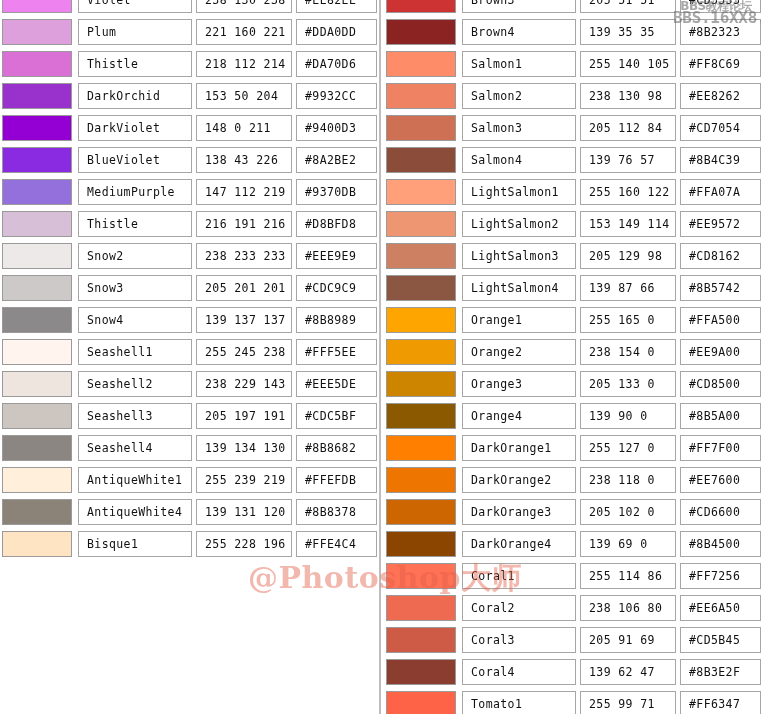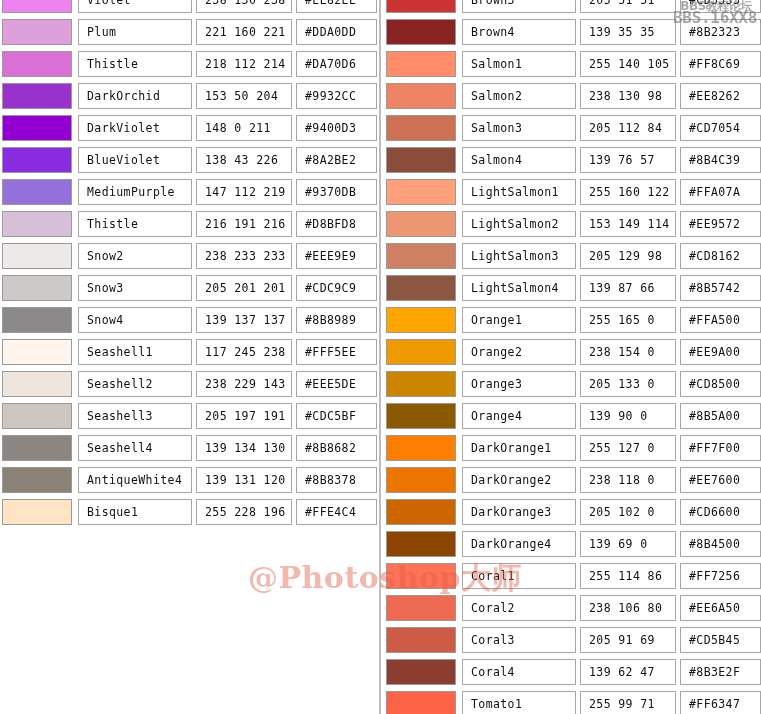--- a/index.html
+++ b/index.html
@@ -319,21 +319,21 @@
             </td>
           </tr>
           <tr>
             <td class="swatch-cell">
               <span class="swatch" style="background: rgb(255, 245, 238);"></span>
             </td>
             <td class="txt-cell">
               <div class="cellbox name">Seashell1</div>
             </td>
             <td class="txt-cell">
-              <div class="cellbox rgb">117 245 238</div>
+              <div class="cellbox rgb">255 245 238</div>
             </td>
             <td class="txt-cell">
               <div class="cellbox hex">#FFF5EE</div>
             </td>
           </tr>
           <tr>
             <td class="swatch-cell">
               <span class="swatch" style="background: rgb(238, 229, 222);"></span>
             </td>
             <td class="txt-cell">
@@ -365,20 +365,34 @@
               <span class="swatch" style="background: rgb(139, 134, 130);"></span>
             </td>
             <td class="txt-cell">
               <div class="cellbox name">Seashell4</div>
             </td>
             <td class="txt-cell">
               <div class="cellbox rgb">139 134 130</div>
             </td>
             <td class="txt-cell">
               <div class="cellbox hex">#8B8682</div>
+            </td>
+          </tr>
+          <tr>
+            <td class="swatch-cell">
+              <span class="swatch" style="background: rgb(255, 239, 219);"></span>
+            </td>
+            <td class="txt-cell">
+              <div class="cellbox name">AntiqueWhite1</div>
+            </td>
+            <td class="txt-cell">
+              <div class="cellbox rgb">255 239 219</div>
+            </td>
+            <td class="txt-cell">
+              <div class="cellbox hex">#FFEFDB</div>
             </td>
           </tr>
           <tr>
             <td class="swatch-cell">
               <span class="swatch" style="background: rgb(139, 131, 120);"></span>
             </td>
             <td class="txt-cell">
               <div class="cellbox name">AntiqueWhite4</div>
             </td>
             <td class="txt-cell">

